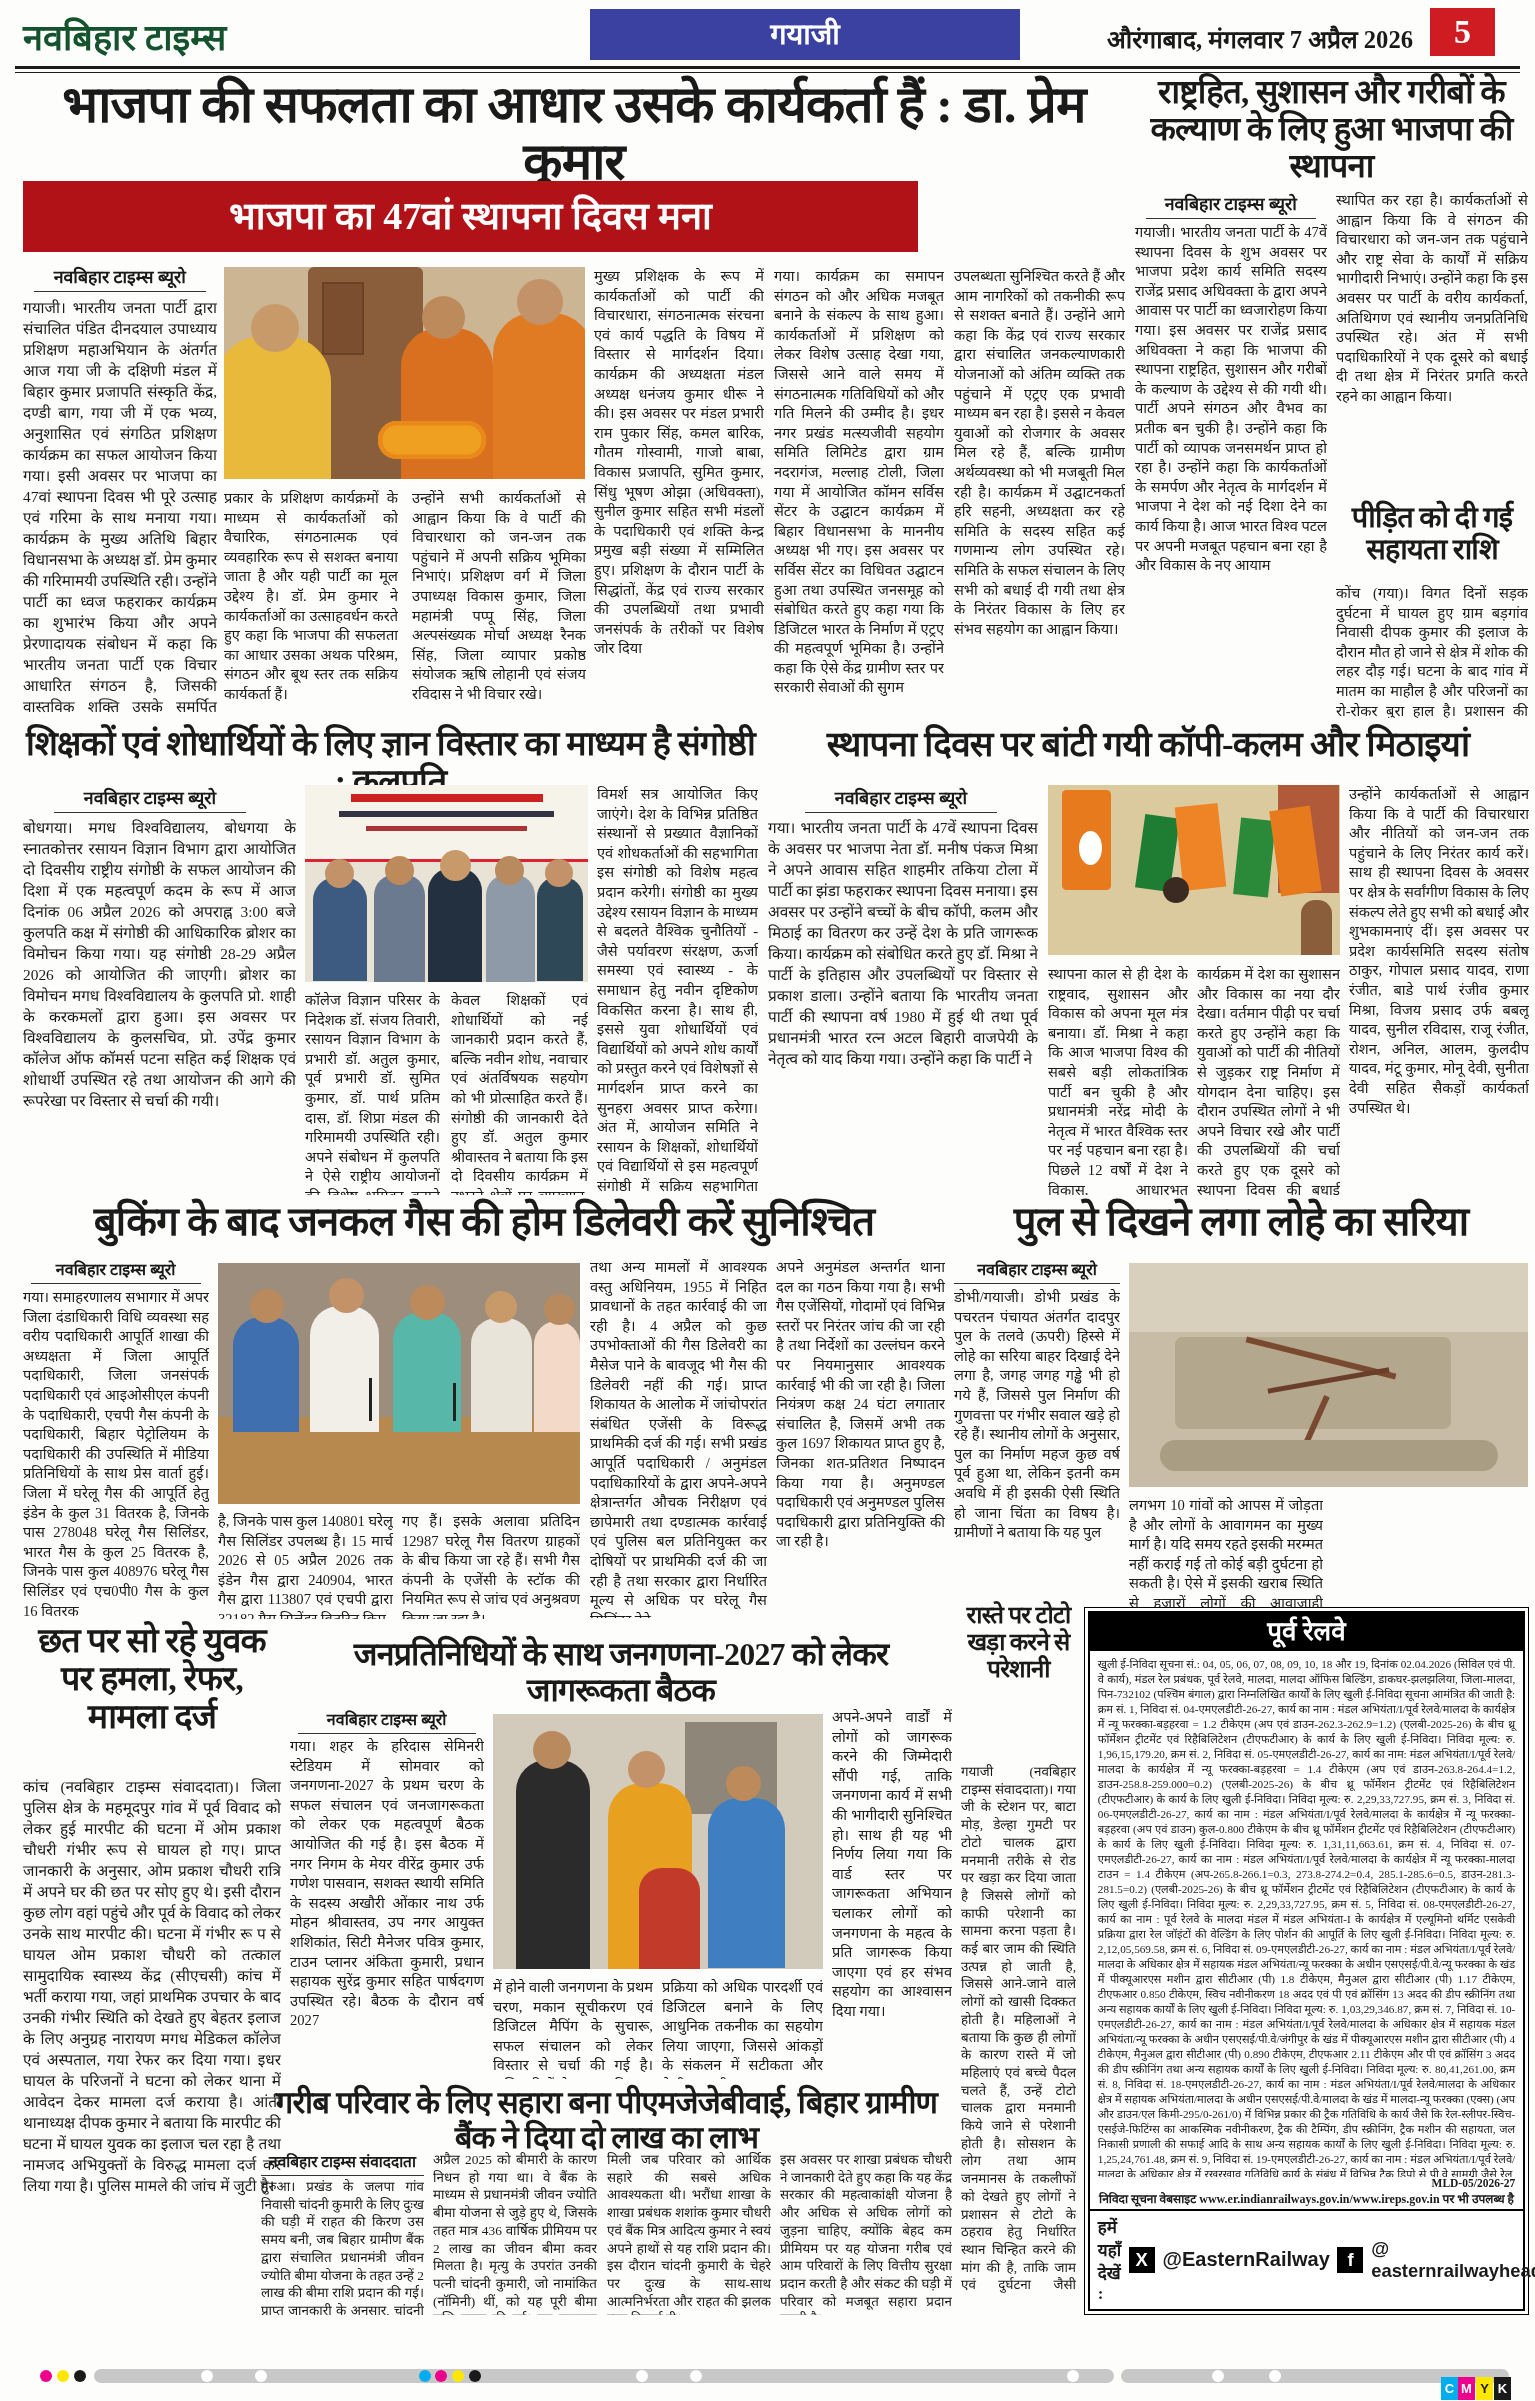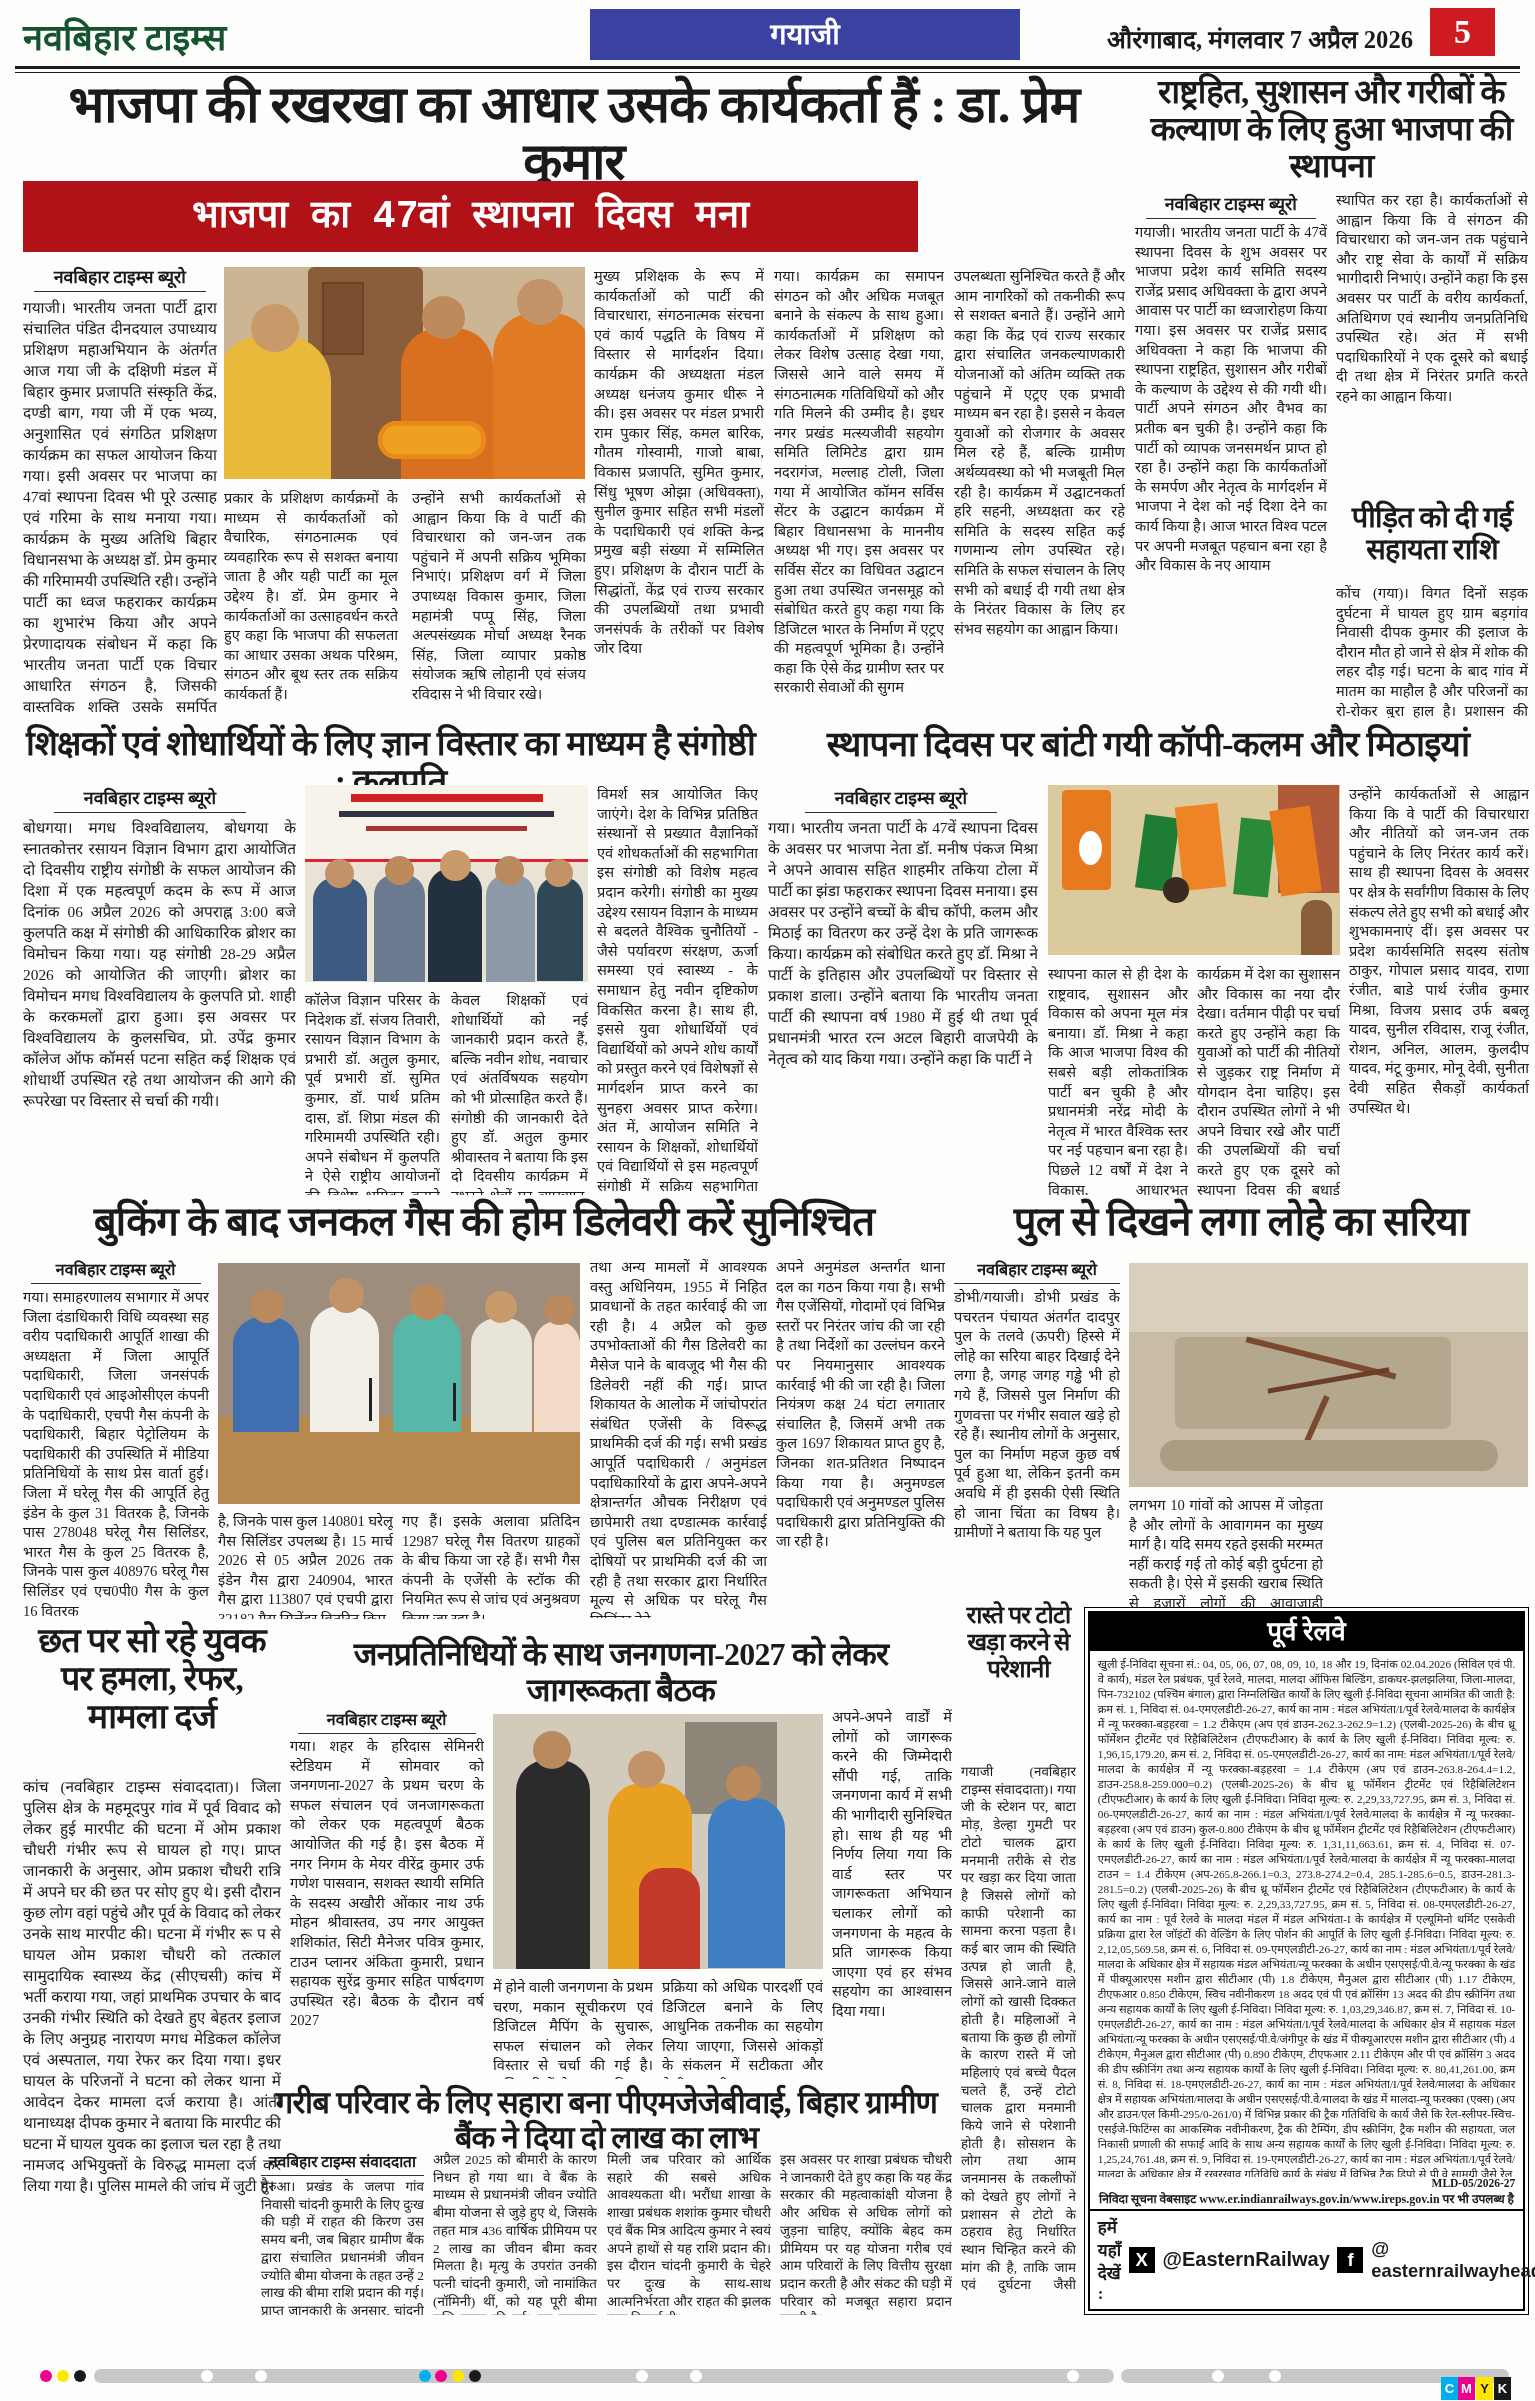--- a/index.html
+++ b/index.html
@@ -45,22 +45,22 @@
 <div class="page">
 
   <div class="abs paper-name" style="left:23px;top:12.3px;width:353px;height:46px;">नवबिहार टाइम्स</div>
   <div class="abs section-box" style="left:590px;top:9.2px;width:430px;height:51px;">गयाजी</div>
   <div class="abs dateline" style="left:1029px;top:21.5px;width:384px;height:34px;">औरंगाबाद, मंगलवार 7 अप्रैल 2026</div>
   <div class="abs page-box" style="left:1430px;top:7.7px;width:65px;height:48px;">5</div>
   <div class="abs rule-thick" style="left:15.4px;top:66px;width:1505px;"></div>
   <div class="abs rule-thin" style="left:15.4px;top:72px;width:1505px;"></div>
 
   <section class="abs" style="left:23px;top:77px;width:1102px;height:640px;">
-    <h1 class="abs hl" style="left:0;top:0;width:1102px;height:84px;font-size:51px;margin:0;">भाजपा की रखरखा का आधार उसके कार्यकर्ता हैं : डा. प्रेम कुमार</h1>
-    <div class="abs banner" style="left:0;top:104px;width:895px;height:71px;font-size:38px;line-height:71px;font-family:Liberation Mono, monospace;">भाजपा का 47वां स्थापना दिवस मना</div>
+    <h1 class="abs hl" style="left:0;top:0;width:1102px;height:84px;font-size:51px;margin:0;">भाजपा की सफलता का आधार उसके कार्यकर्ता हैं : डा. प्रेम कुमार</h1>
+    <div class="abs banner" style="left:0;top:104px;width:895px;height:71px;font-size:38px;line-height:71px;">भाजपा का 47वां स्थापना दिवस मना</div>
     <div class="abs byline" style="left:10.8px;top:187px;width:172px;">नवबिहार टाइम्स ब्यूरो</div>
     <div class="abs body-col" style="left:0;top:220px;width:194px;height:421px;">गयाजी। भारतीय जनता पार्टी द्वारा संचालित पंडित दीनदयाल उपाध्याय प्रशिक्षण महाअभियान के अंतर्गत आज गया जी के दक्षिणी मंडल में बिहार कुमार प्रजापति संस्कृति केंद्र, दण्डी बाग, गया जी में एक भव्य, अनुशासित एवं संगठित प्रशिक्षण कार्यक्रम का सफल आयोजन किया गया। इसी अवसर पर भाजपा का 47वां स्थापना दिवस भी पूरे उत्साह एवं गरिमा के साथ मनाया गया। कार्यक्रम के मुख्य अतिथि बिहार विधानसभा के अध्यक्ष डॉ. प्रेम कुमार की गरिमामयी उपस्थिति रही। उन्होंने पार्टी का ध्वज फहराकर कार्यक्रम का शुभारंभ किया और अपने प्रेरणादायक संबोधन में कहा कि भारतीय जनता पार्टी एक विचार आधारित संगठन है, जिसकी वास्तविक शक्ति उसके समर्पित कार्यकर्ता हैं। उन्होंने कहा कि इस</div>
 
     <div class="abs ph" style="left:201px;top:190px;width:361px;height:212px;">
       <div class="blob" style="left:84px;top:0;width:115px;height:212px;background:#8a5e3b;border-radius:6.1px 6.1px 0 0;"></div>
       <div class="blob" style="left:98px;top:15.4px;width:38px;height:69px;background:#7a4e2e;border:2.3px solid #6a4226;"></div>
       <div class="blob" style="left:-7.7px;top:69px;width:115px;height:154px;background:#e8b93a;border-radius:46px 46px 0 0;"></div>
       <div class="blob" style="left:27px;top:37px;width:48px;height:48px;background:#c89a6a;border-radius:50%;"></div>
       <div class="blob" style="left:177px;top:61px;width:92px;height:154px;background:#d9701f;border-radius:38px 38px 0 0;"></div>
       <div class="blob" style="left:198px;top:29px;width:43px;height:43px;background:#bd8a5c;border-radius:50%;"></div>

